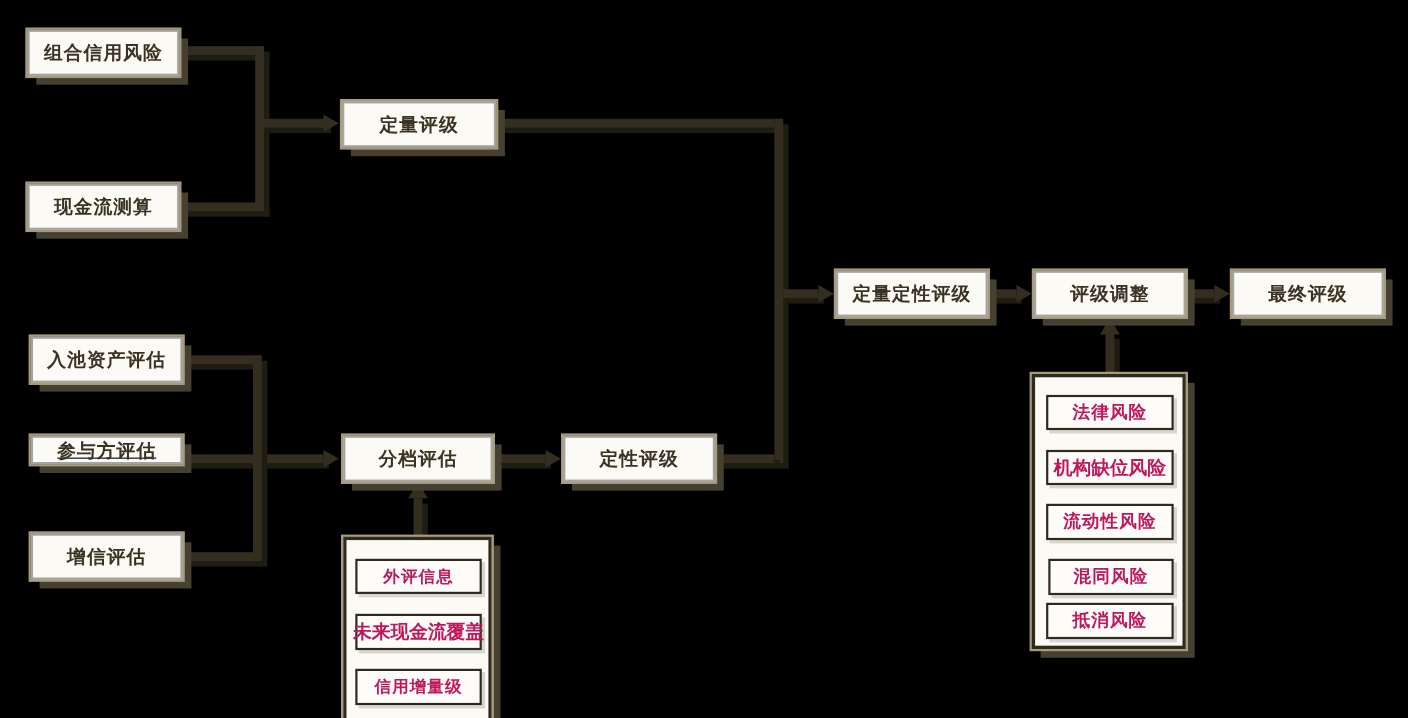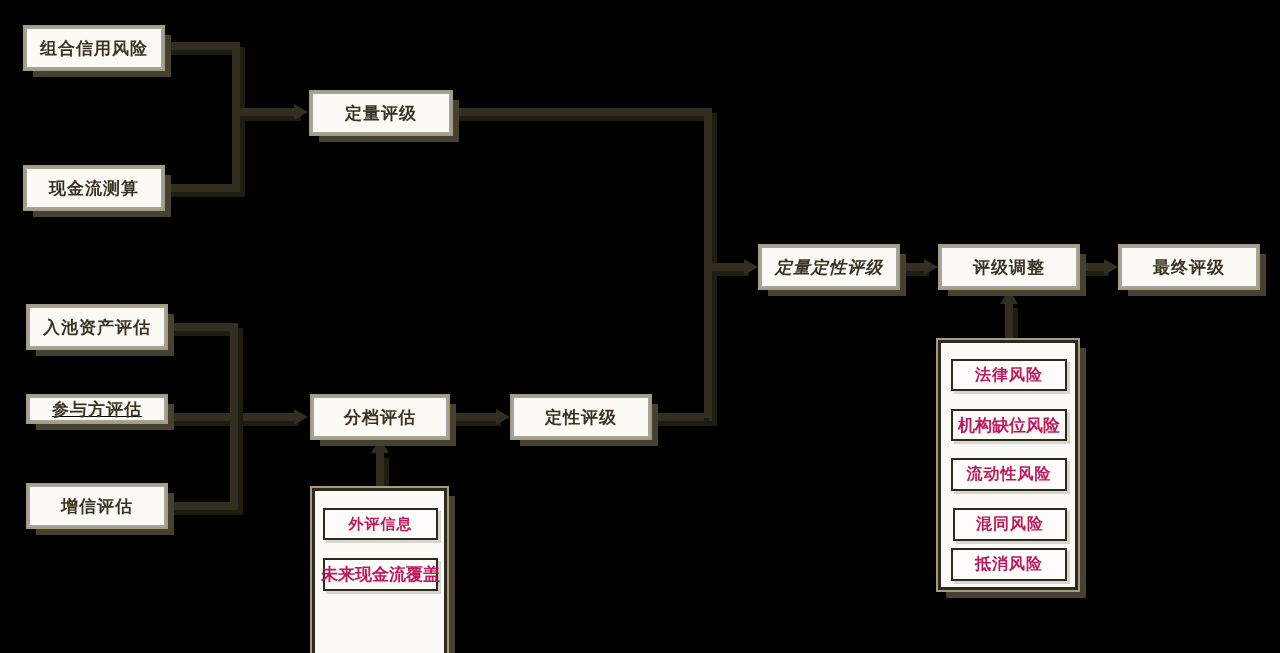--- a/index.html
+++ b/index.html
@@ -102,36 +102,39 @@
   <div class="node" style="left:28px;top:485px;width:138px;height:42px;">
     <span class="label">增信评估</span>
   </div>
   <div class="node" style="left:312px;top:396px;width:136px;height:42px;">
     <span class="label">分档评估</span>
   </div>
   <div class="node" style="left:512px;top:396px;width:138px;height:42px;">
     <span class="label">定性评级</span>
   </div>
 
-  <div class="node" style="left:760px;top:246px;width:138px;height:42px;font-style:italic;">
+  <div class="node" style="left:760px;top:246px;width:138px;height:42px;">
     <span class="label">定量定性评级</span>
   </div>
   <div class="node" style="left:940px;top:246px;width:138px;height:42px;">
     <span class="label">评级调整</span>
   </div>
   <div class="node" style="left:1120px;top:246px;width:138px;height:42px;">
     <span class="label">最终评级</span>
   </div>
 
   <div class="panel" style="left:312px;top:488px;width:135px;height:172px;">
     <div class="subnode small" style="left:8px;top:67px;width:115px;height:33px;">
       <span class="label">未来现金流覆盖</span>
     </div>
     <div class="subnode" style="left:8px;top:17px;width:115px;height:32px;">
       <span class="label">外评信息</span>
+    </div>
+    <div class="subnode" style="left:8px;top:117px;width:115px;height:33px;">
+      <span class="label">信用增量级</span>
     </div>
   </div>
 
   <div class="panel" style="left:938px;top:340px;width:140px;height:250px;">
     <div class="subnode mid" style="left:10px;top:16px;width:116px;height:32px;">
       <span class="label">法律风险</span>
     </div>
     <div class="subnode small" style="left:10px;top:66px;width:116px;height:32px;">
       <span class="label">机构缺位风险</span>
     </div>

